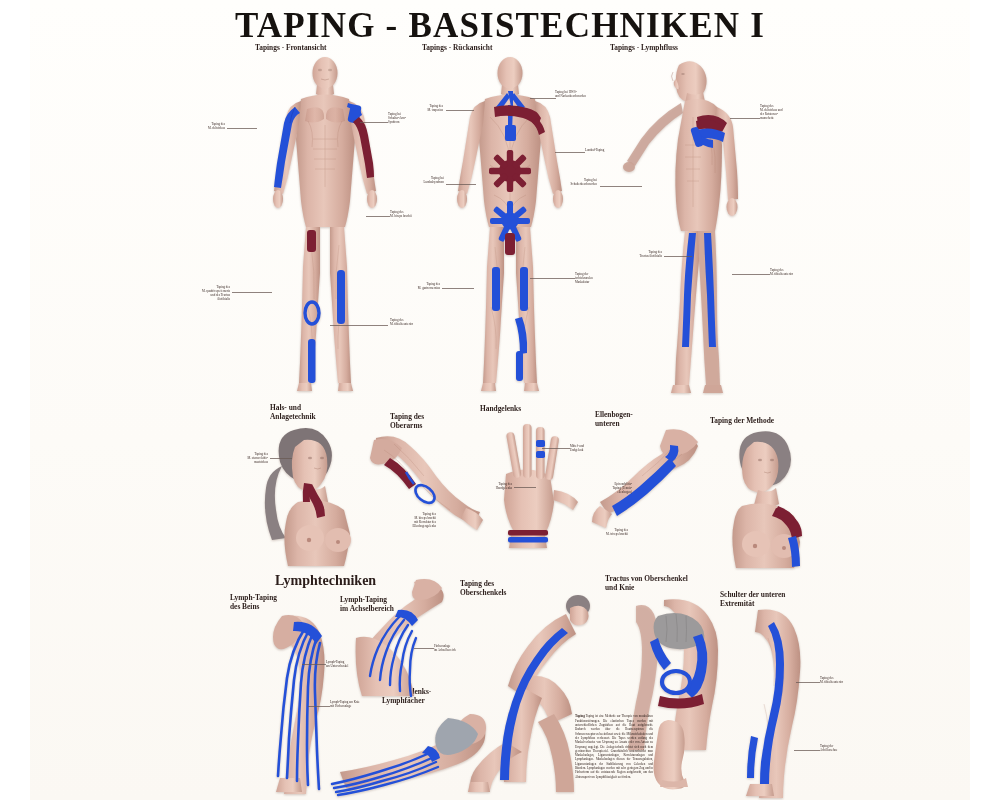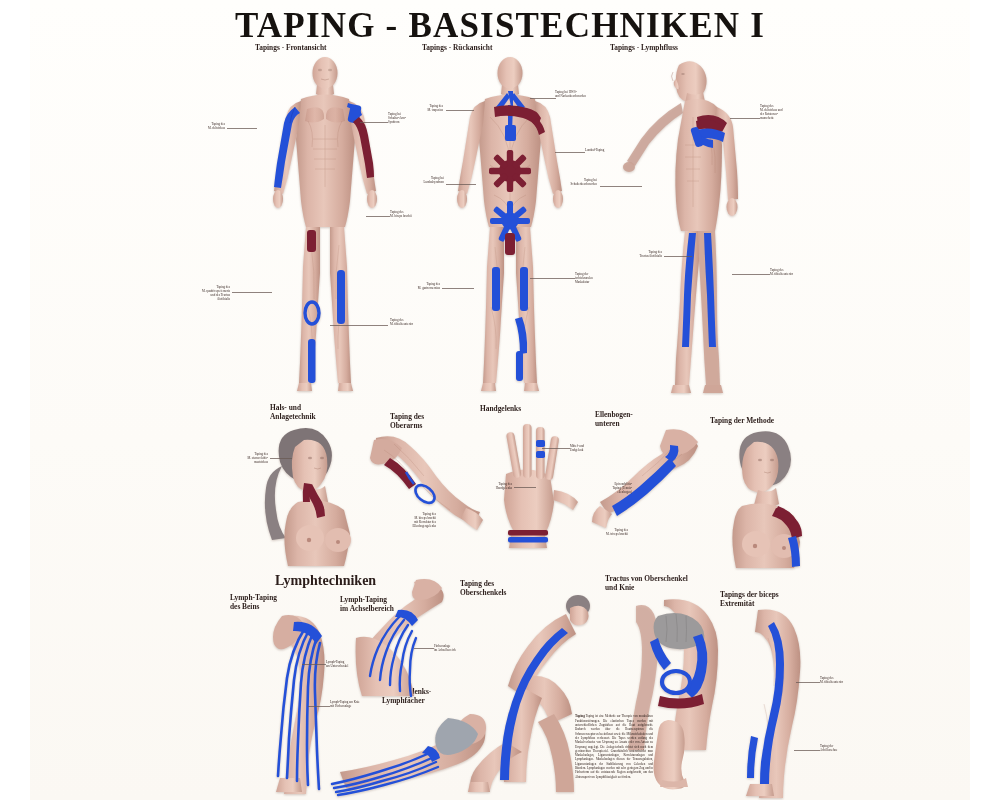--- a/index.html
+++ b/index.html
@@ -512,21 +512,21 @@
     <div class="cap s9" style="left:200px;top:594px;width:110px;white-space:pre-line;">Lymph-Taping
 des Beins</div>
     <div class="cap s9" style="left:310px;top:596px;width:118px;white-space:pre-line;">Lymph-Taping
 im Achselbereich</div>
     <div class="cap s9" style="left:352px;top:688px;width:120px;white-space:pre-line;">Sprunggelenks-
 Lymphfächer</div>
     <div class="cap s9" style="left:430px;top:580px;width:110px;white-space:pre-line;">Taping des
 Oberschenkels</div>
     <div class="cap s9" style="left:575px;top:575px;width:150px;white-space:pre-line;">Tractus von Oberschenkel
 und Knie</div>
-    <div class="cap s9" style="left:690px;top:591px;width:140px;white-space:pre-line;">Tapings der biceps
+    <div class="cap s9" style="left:690px;top:591px;width:140px;white-space:pre-line;">Schulter der unteren
 Extremität</div>
 
     <div class="fig body-shadow" style="left:230px;top:614px;width:110px;height:182px;">
       <svg width="110" height="182" viewBox="0 0 110 182">
         <path d="M30 2 q22 -2 30 18 q6 16 4 40 q-2 26 -8 46 q-6 22 -8 44 q-1 16 -2 30 l-22 0
                  q2 -18 4 -34 q4 -24 8 -44 q5 -22 4 -42 q-1 -22 -10 -30 q-6 -6 -12 -6 z" fill="url(#sk)"></path>
         <path d="M22 2 q14 -4 22 8 q-4 18 -18 24 q-8 4 -12 -4 q-4 -14 8 -28 z" fill="#d6aea1"></path>
         <path d="M20 164 l20 0 l2 14 l-26 0 z" fill="url(#sk2)"></path>
 
         <g stroke="#2450d8" stroke-width="2.6" fill="none" stroke-linecap="round">

